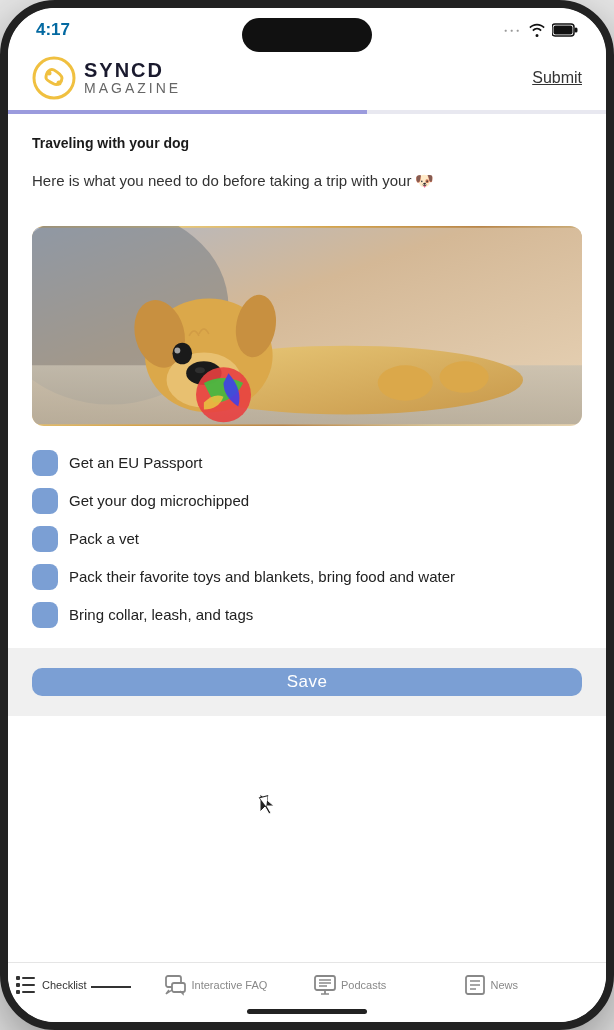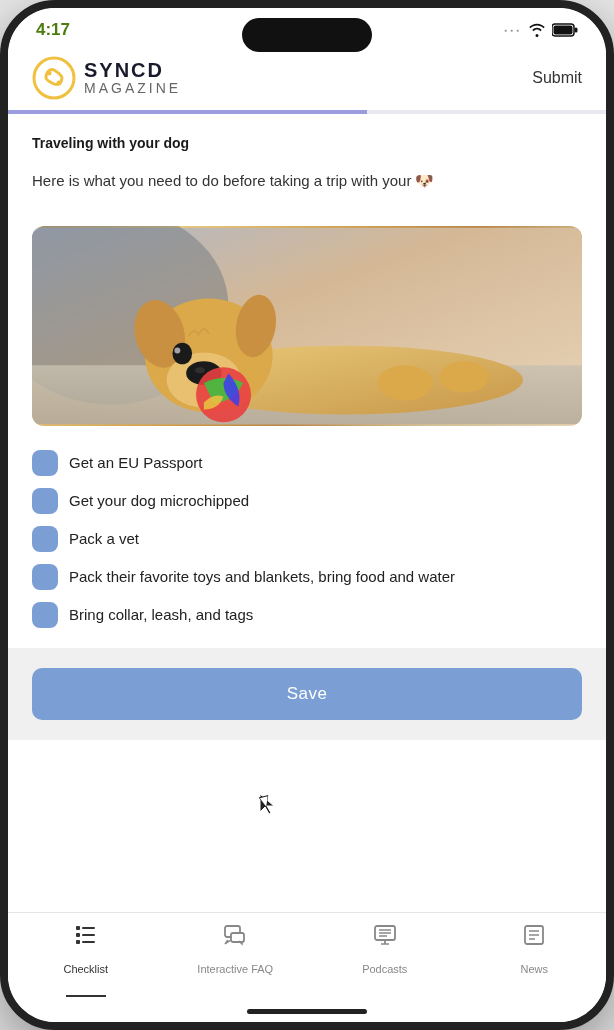--- a/index.html
+++ b/index.html
@@ -35,21 +35,21 @@
       display: flex;
       justify-content: space-between;
       align-items: center;
       padding: 12px 28px 6px 28px;
       background: #fff;
       flex-shrink: 0;
     }
     .status-time {
       font-size: 17px;
       font-weight: 600;
-      color: #4d7c0f;
+      color: #0369a1;
       text-align: center;
     }
     .status-icons {
       display: flex;
       align-items: center;
       gap: 6px;
     }
     .status-icons span {
       font-size: 13px;
       color: #111;
@@ -100,20 +100,21 @@
       color: #666;
       letter-spacing: 3px;
     }
     .submit-btn {
       font-size: 16px;
       color: #333;
       background: none;
       border: none;
       cursor: pointer;
       font-weight: 400;
+      text-decoration: underline;
     }
     
     .progress-bar-container {
       width: 100%;
       height: 4px;
       background: #e8e8f0;
       flex-shrink: 0;
     }
     .progress-bar-fill {
       height: 100%;
@@ -177,44 +178,44 @@
     }
     
     .save-section {
       background: #f0f0f0;
       margin: 0 -24px;
       padding: 20px 24px;
       flex-shrink: 0;
     }
     .save-btn {
       width: 100%;
-      padding: 16px;
+      padding: 4px;
       background: #7b9fd4;
       color: #fff;
       border: none;
       border-radius: 10px;
       font-size: 17px;
       cursor: pointer;
       letter-spacing: 0.5px;
     }
     
     .tab-bar {
       display: flex;
       justify-content: space-around;
       align-items: flex-start;
       padding: 10px 0 6px 0;
       background: #fff;
       border-top: 1px solid #e5e5e5;
       flex-shrink: 0;
     }
     .tab-item {
       display: flex;
-      flex-direction: column;
-      align-items: center;
-      gap: 16px;
+      flex-direction: row;
+      align-items: center;
+      gap: 4px;
       flex: 1;
       cursor: pointer;
       padding-left: 6px;
     }
     .tab-label {
       font-size: 11px;
       color: #888;
     }
     .tab-label.active {
       color: #333;

